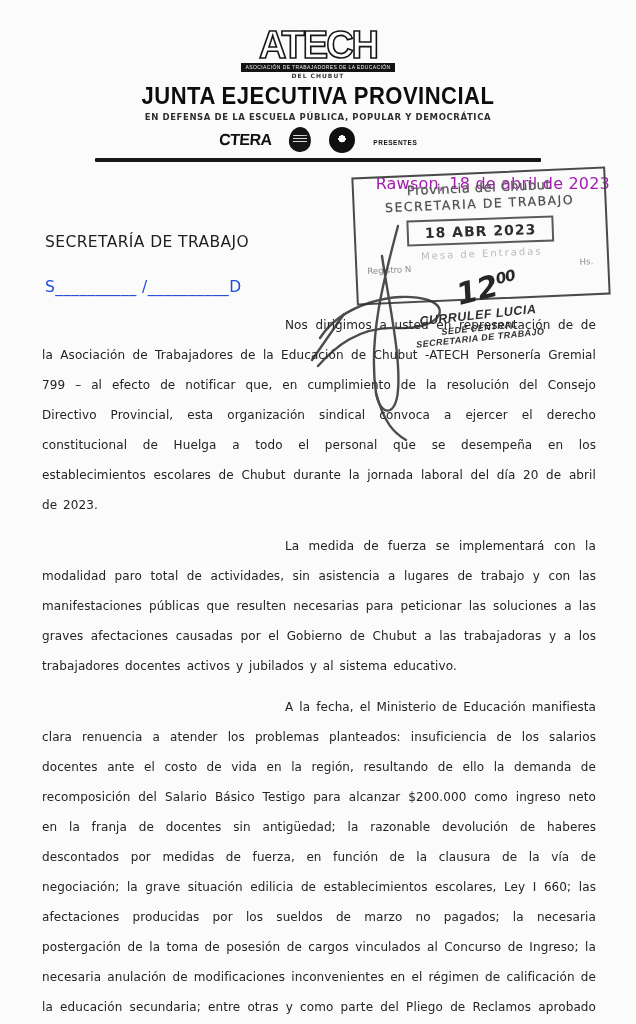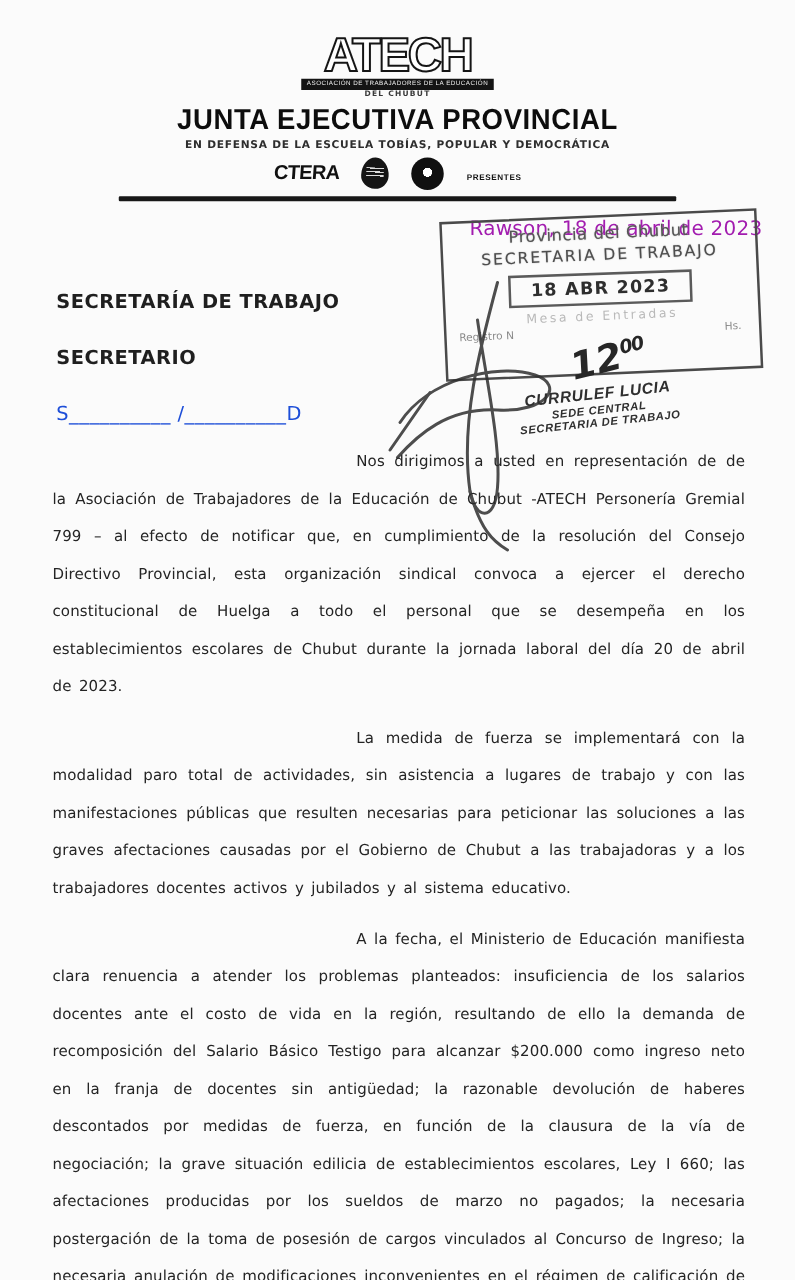--- a/index.html
+++ b/index.html
@@ -70,21 +70,21 @@
 
   
   .date-line {
     text-align: right; padding-right: 26px; margin-top: 12px;
     font-size: 16px; color: #a21caf; letter-spacing: 0.2px;
   }
 
   
   .recipient { margin: 40px 0 0 45px; }
   .recipient .r-line {
-    font-weight: bold; font-size: 15.5px; letter-spacing: 0.4px;
+    font-weight: normal; font-size: 15.5px; letter-spacing: 0.4px;
     color: #1f1f1f; margin-bottom: 27px;
   }
   .recipient .sd-line { font-weight: normal; font-size: 15.5px; color: #1d4ed8; margin-bottom: 0; }
 
   
   .stamp-zone { position: absolute; left: 338px; top: 160px; width: 298px; height: 210px; }
   .stamp {
     position: absolute; left: 16px; top: 12px; width: 254px; height: 128px;
     border: 2px solid #4a4a4a; transform: rotate(-2.5deg);
     color: #4c4c4c; text-align: center; padding-top: 6px;
@@ -131,40 +131,39 @@
 
 <div class="page">
 
   <div class="letterhead">
     <div class="atech-logo">
       <div class="atech-letters">ATECH</div>
       <div class="atech-strip">ASOCIACIÓN DE TRABAJADORES DE LA EDUCACIÓN</div>
       <div class="atech-strip2">DEL CHUBUT</div>
     </div>
     <div class="junta-title">JUNTA EJECUTIVA PROVINCIAL</div>
-    <div class="sub2">EN DEFENSA DE  LA ESCUELA TOBÍAS, POPULAR Y DEMOCRÁTICA</div>
+    <div class="sub2">EN DEFENSA DE  LA ESCUELA PÚBLICA, POPULAR Y DEMOCRÁTICA</div>
 
     <div class="logo-row">
       <span class="ctera">CTERA</span>
       <span class="droplet"></span>
       <span class="round-logo"></span>
       <span class="presentes">
         <span class="bar"></span>
         <span class="bar short"></span>
         <span class="presentes-word">PRESENTES</span>
       </span>
     </div>
     <div class="head-rule"></div>
   </div>
 
   <div class="date-line">Rawson, 18 de abril de 2023</div>
 
   <div class="recipient">
     <div class="r-line">SECRETARÍA DE TRABAJO</div>
-    <div class="r-line">SECRETARIO</div>
     <div class="r-line sd-line">S__________ /__________D</div>
   </div>
 
   <div class="stamp-zone">
     <div class="stamp">
       <div class="stamp-l1">Provincia del Chubut</div>
       <div class="stamp-l2">SECRETARIA DE TRABAJO</div>
       <div class="date-box">18 ABR 2023</div>
       <div class="stamp-faint">Mesa de Entradas</div>
       <div class="stamp-bottom">

